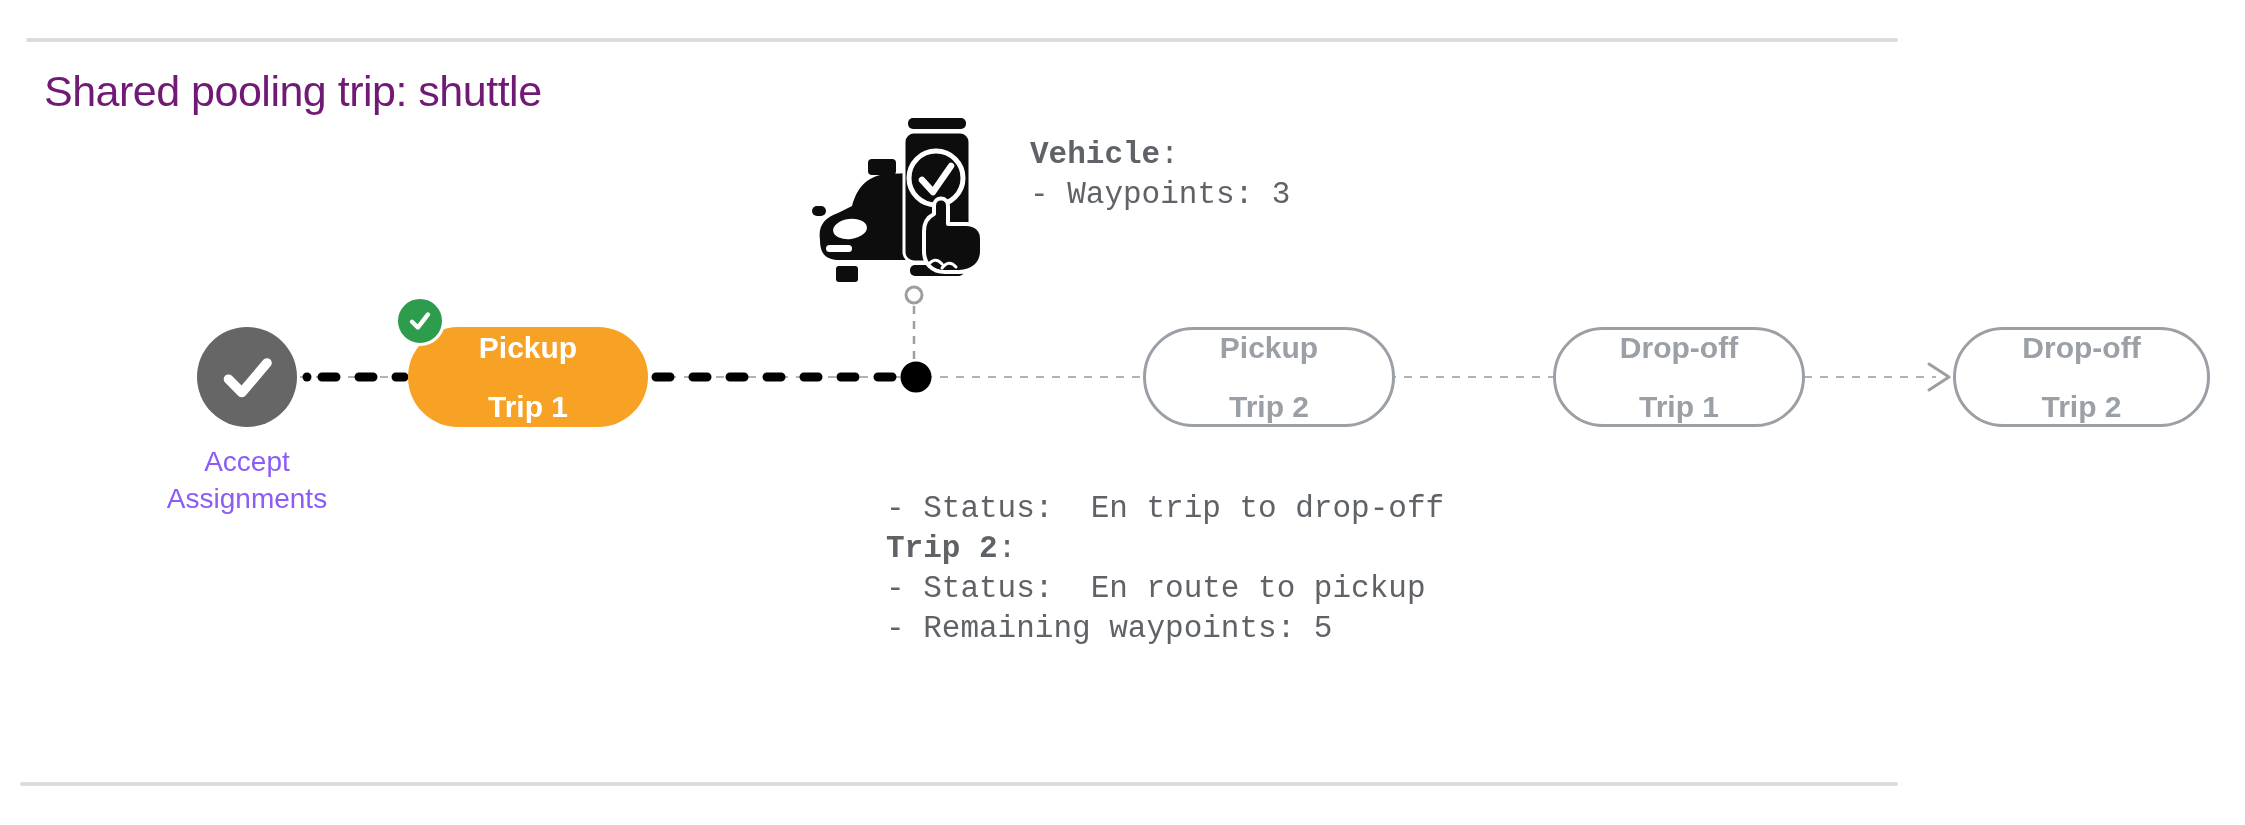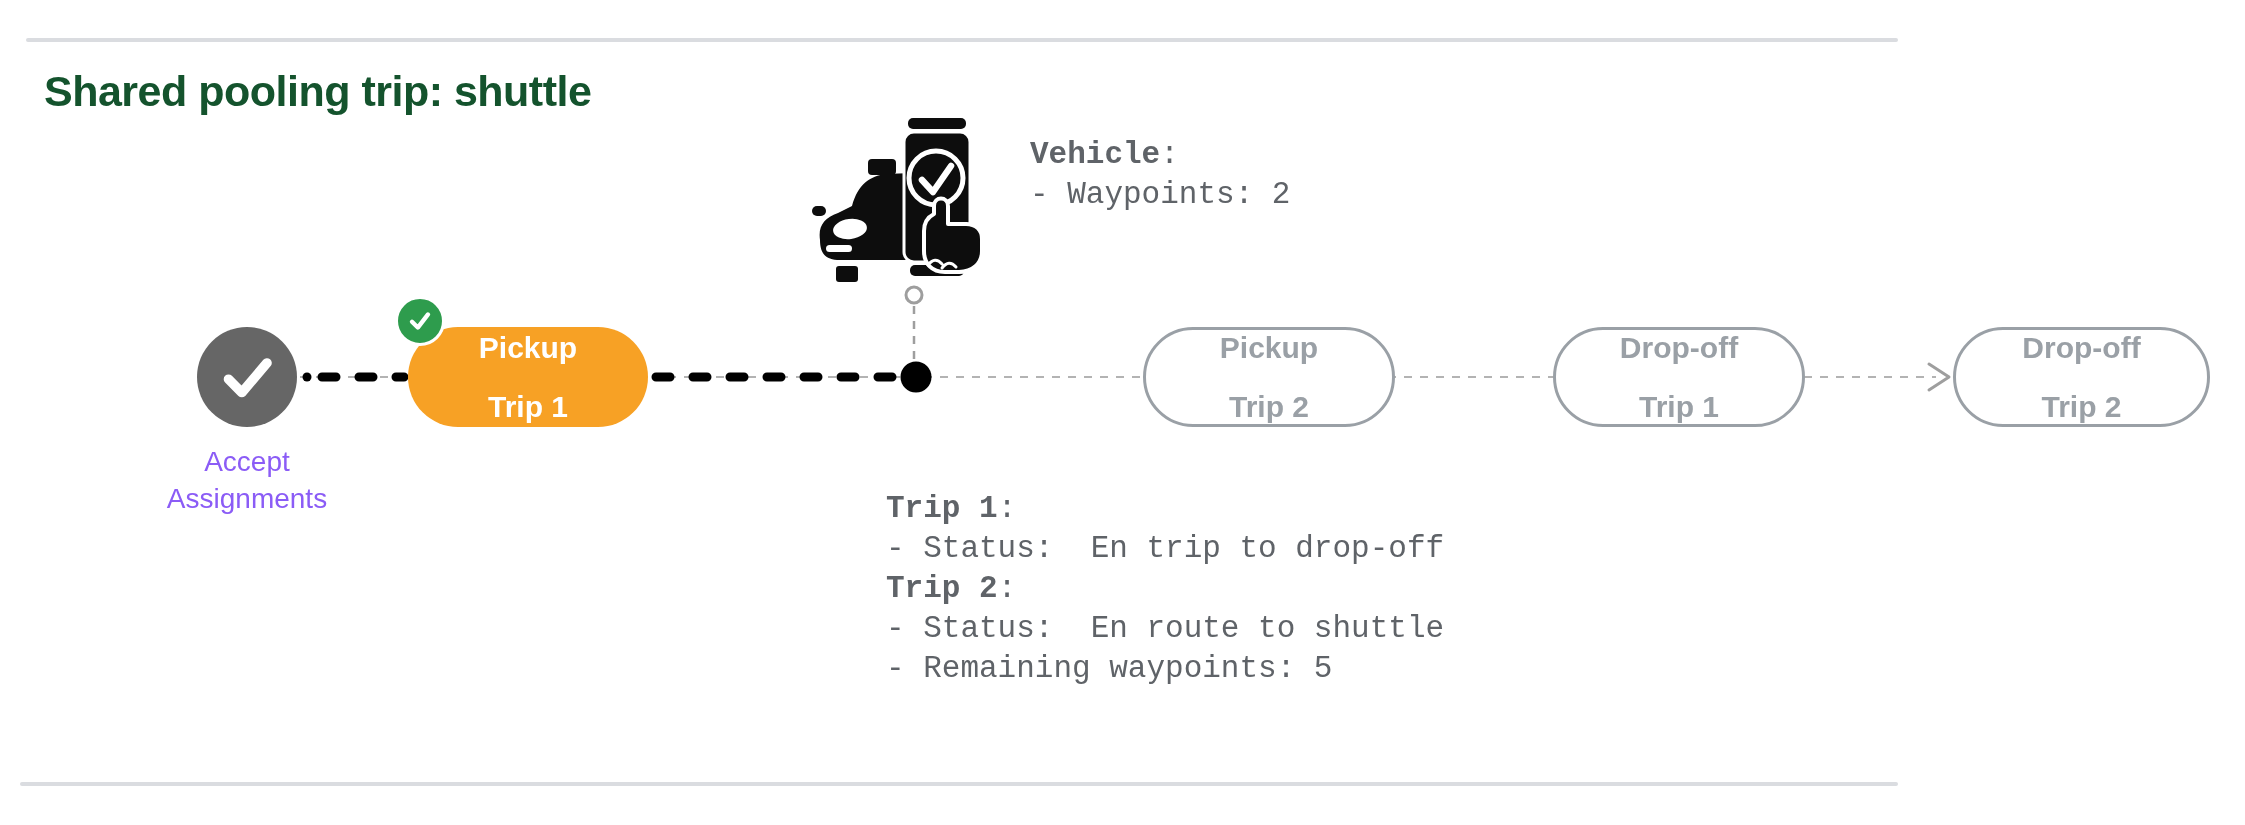--- a/index.html
+++ b/index.html
@@ -5,21 +5,21 @@
   html,body{margin:0;padding:0;background:#fff;}
   #canvas{
     position:relative;width:2245px;height:825px;background:#ffffff;overflow:hidden;
     font-family:"Liberation Sans", sans-serif;color:#5f6368;
   }
   .hr{position:absolute;height:4px;background:#dadce0;border-radius:2px;}
   .hr.top{left:26px;top:38px;width:1872px;}
   .hr.bottom{left:20px;top:782px;width:1878px;}
   .title{
     position:absolute;left:44px;top:68px;font-size:43px;line-height:46px;
-    font-weight:700;color:#14532d;letter-spacing:-0.5px;white-space:nowrap;
+    font-weight:400;color:#701a75;letter-spacing:-0.5px;white-space:nowrap;
   }
   .connectors{position:absolute;left:0;top:0;pointer-events:none;}
   .node-circle{
     position:absolute;left:197px;top:327px;width:100px;height:100px;border-radius:50%;
     background:#666666;display:flex;align-items:center;justify-content:center;
   }
   .node-circle svg{width:74px;height:74px;}
   .node-label{
     position:absolute;left:107px;top:443px;width:280px;text-align:center;
     font-size:28px;line-height:37px;color:#8b5cf6;
@@ -117,30 +117,27 @@
     <path d="M110,64 L121,76 L139,50" fill="none" stroke="#ffffff" stroke-width="6.5" stroke-linecap="round" stroke-linejoin="round"></path>
 
     <path d="M122,90 c0,-10 14,-10 14,0 l0,18 l18,0 c10,0 16,6 16,15 l0,12 c0,13 -10,21 -23,21 l-14,0 c-13,0 -21,-8 -21,-21 l0,-20 c0,-8 4,-14 10,-17 z" fill="#0d0d0d" stroke="#ffffff" stroke-width="4" stroke-linejoin="round"></path>
     <path d="M116,149 q7,-9 14,-1 M130,152 q7,-9 14,-1" fill="none" stroke="#ffffff" stroke-width="3" stroke-linecap="round"></path>
   </svg>
 
   <div class="info vehicle-info">
     <div>
       <span class="b">Vehicle</span><span>:</span>
     </div>
-    <div class="info-line">- Waypoints: 2</div>
+    <div class="info-line">- Waypoints: 3</div>
   </div>
 
   <div class="info trip-info">
-    <div>
-      <span class="b">Trip 1</span><span>:</span>
-    </div>
     <div class="info-line">- Status:  En trip to drop-off</div>
     <div>
       <span class="b">Trip 2</span><span>:</span>
     </div>
-    <div class="info-line">- Status:  En route to shuttle</div>
+    <div class="info-line">- Status:  En route to pickup</div>
     <div class="info-line">- Remaining waypoints: 5</div>
   </div>
 
   <div class="hr bottom"></div>
 
 </div>
 
 </body></html>

